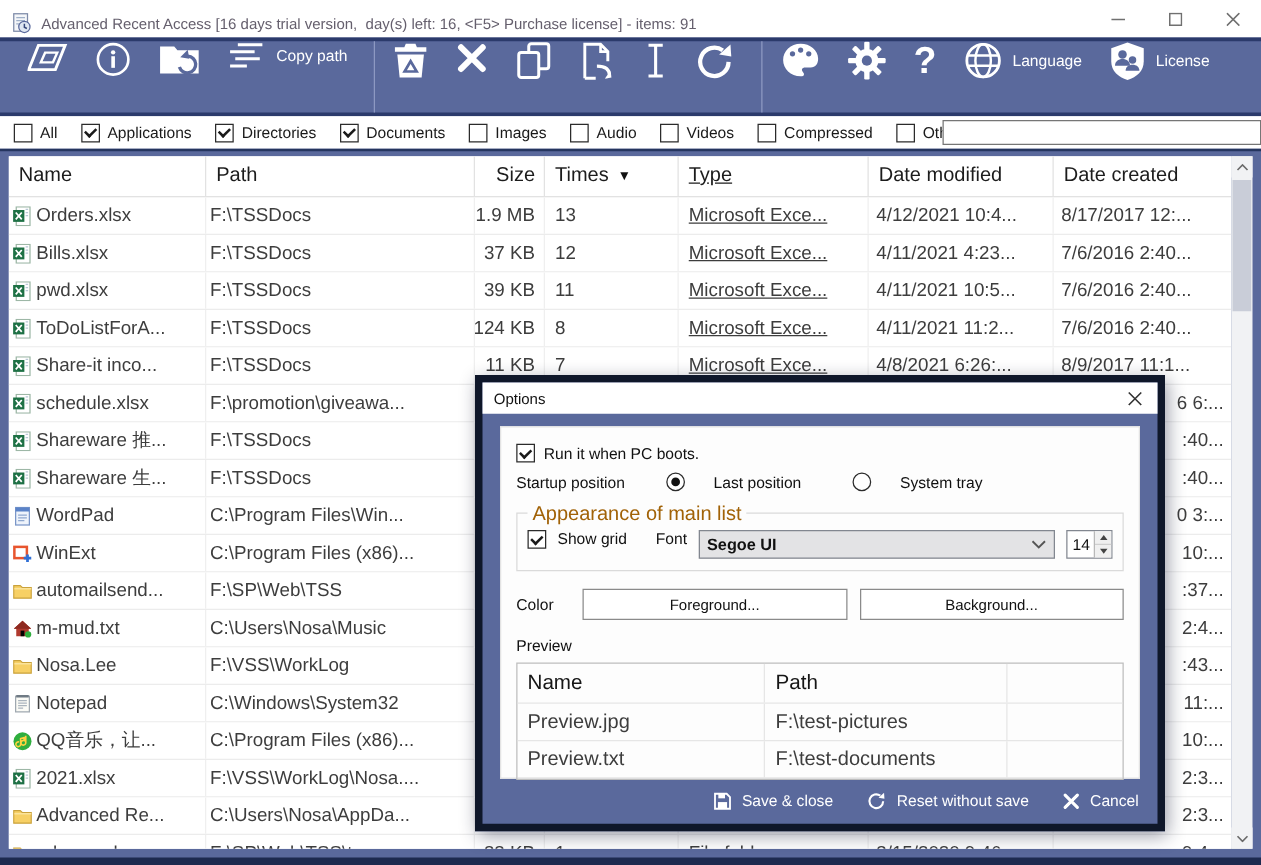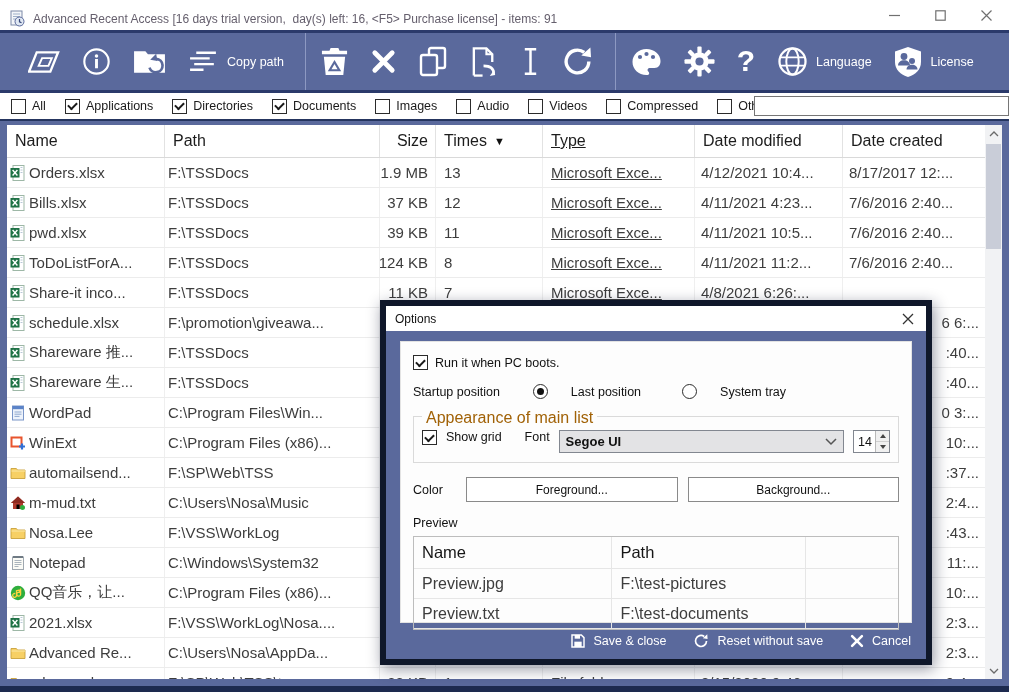--- a/index.html
+++ b/index.html
@@ -12,21 +12,21 @@
             display:flex;align-items:center;}
   .titlebar .appicon{width:18px;height:18px;margin-left:8px;flex:0 0 auto;}
   .titlebar .title{margin-left:7px;font-size:12px;color:#655f6d;white-space:pre;}
   .wincontrols{position:absolute;right:0;top:0;height:30px;display:flex;}
   .wcbtn{width:46px;height:30px;display:flex;align-items:center;justify-content:center;color:#707070;}
   .wcbtn svg{display:block;}
 
   
   .toolbar{position:absolute;left:0;top:30px;width:1009px;height:63px;background:#5a699c;
            border-top:3px solid #2b3a6b;border-bottom:3px solid #2b3a6b;box-sizing:border-box;
-           display:flex;align-items:center;padding-left:28px;}
+           display:flex;align-items:flex-start;padding-left:22px;}
   .tbbtn{display:flex;align-items:center;gap:8px;margin-right:21px;cursor:default;}
   .tbbtn .icn svg{display:block;}
   .tblabel{color:#fff;font-size:12.5px;}
   .tbsep{width:1px;height:57px;background:#8violet;background:#8d99c2;margin:0 14px 0 0;align-self:center;}
 
   
   .filterbar{position:absolute;left:0;top:93px;width:1009px;height:26px;background:#fff;
              display:flex;align-items:center;padding-left:11px;box-sizing:border-box;}
   .fitem{display:flex;align-items:center;gap:6px;margin-right:19px;}
   .flabel{font-size:12.5px;color:#1a1a1a;}
@@ -80,21 +80,21 @@
           border:6px solid #0f172a;box-sizing:border-box;box-shadow:2px 4px 14px rgba(20,25,50,.45);}
   .dlg-title{position:absolute;left:0;top:0;right:0;height:25px;background:#fff;display:flex;align-items:center;}
   .dlg-title-text{font-size:12px;color:#111;margin-left:9px;}
   .dlg-close{position:absolute;right:0;top:0;width:36px;height:25px;display:flex;align-items:center;justify-content:center;}
   .dlg-body{position:absolute;left:0;top:25px;right:0;bottom:0;}
   .dlg-panel{position:absolute;left:14px;right:14px;top:10px;bottom:36px;background:#fdfdfd;
              border:1px solid #e3e3e3;padding:13px 12px;box-sizing:border-box;font-size:12.5px;color:#111;}
   .drow{display:flex;align-items:center;gap:7px;}
   .rd{width:13px;height:13px;border:1px solid #2b2b2b;border-radius:50%;background:#fff;position:relative;flex:0 0 auto;}
   .rd.selected::after{content:"";position:absolute;left:3px;top:3px;width:7px;height:7px;border-radius:50%;background:#111;}
-  .startuprow{margin-top:14px;gap:8px;}
+  .startuprow{margin-top:8px;gap:8px;}
   .startuprow .gap1{width:17px;} .startuprow .gap2{width:25px;}
   .groupbox{position:relative;margin-top:17px;border:1px solid #dadada;padding:13px 8px 9px 8px;}
   .grouplabel{position:absolute;top:-8px;left:8px;background:#fdfdfd;padding:0 4px;color:#a16207;font-size:16px;}
   .fontrow{display:flex;align-items:flex-start;gap:9px;}
   .dropdown{flex:1;height:23px;background:#e3e3e5;border:1px solid #828790;display:flex;align-items:center;
             padding:0 6px;box-sizing:border-box;}
   .dropdown .dval{font-size:13px;font-weight:bold;color:#111;flex:1;}
   .spinner{width:37px;height:23px;border:1px solid #828790;background:#fff;display:flex;box-sizing:border-box;}
   .spinval{flex:1;display:flex;align-items:center;padding-left:4px;font-size:12.5px;}
   .spinbtns{width:13px;border-left:1px solid #b9b9b9;display:flex;flex-direction:column;}
@@ -456,20 +456,21 @@
                 <path d="M2.6 5l4.8 5.5M7.4 5l-4.8 5.5" stroke="#fff" stroke-width="1.4"></path>
               </svg>
             </span>
             <span>Share-it inco...</span>
           </div>
           <div class="td col-path">F:\TSSDocs</div>
           <div class="td col-size">11 KB</div>
           <div class="td col-times">7</div>
           <div class="td col-type">Microsoft Exce...</div>
           <div class="td col-dmod">4/8/2021 6:26:...</div>
+          <div class="td col-dcre">8/9/2017 11:1...</div>
         </div>
         <div class="trow">
           <div class="td col-name">
             <span class="ficon">
               <svg viewBox="0 0 16 16">
                 <rect x="3" y="0.5" width="11" height="15" fill="#fff" stroke="#9db7a6" stroke-width="1"></rect>
                 <path d="M10.5 2.5h2M10.5 5h2M10.5 7.5h2" stroke="#b9c8d6" stroke-width="1"></path>
                 <rect x="0.5" y="3" width="9" height="9.5" fill="#1e7145"></rect>
                 <path d="M2.6 5l4.8 5.5M7.4 5l-4.8 5.5" stroke="#fff" stroke-width="1.4"></path>
               </svg>

